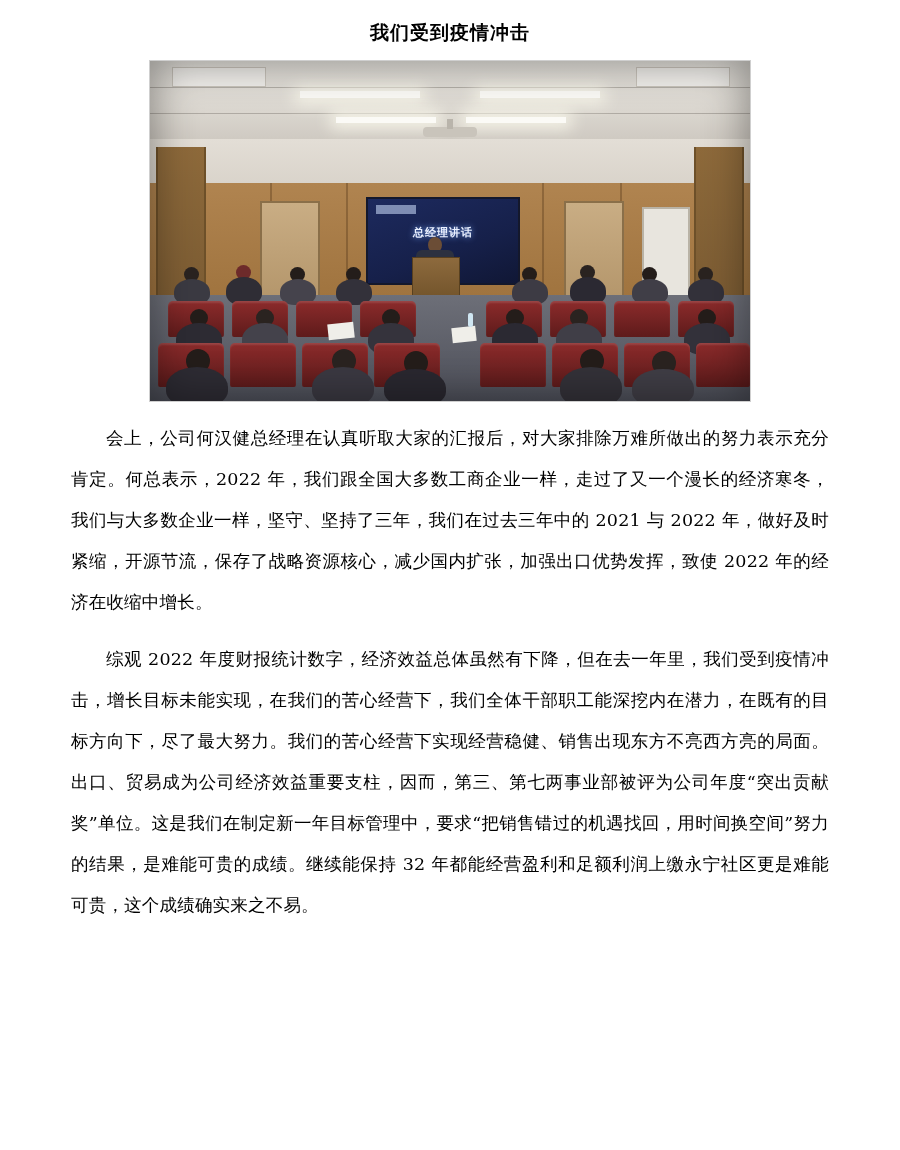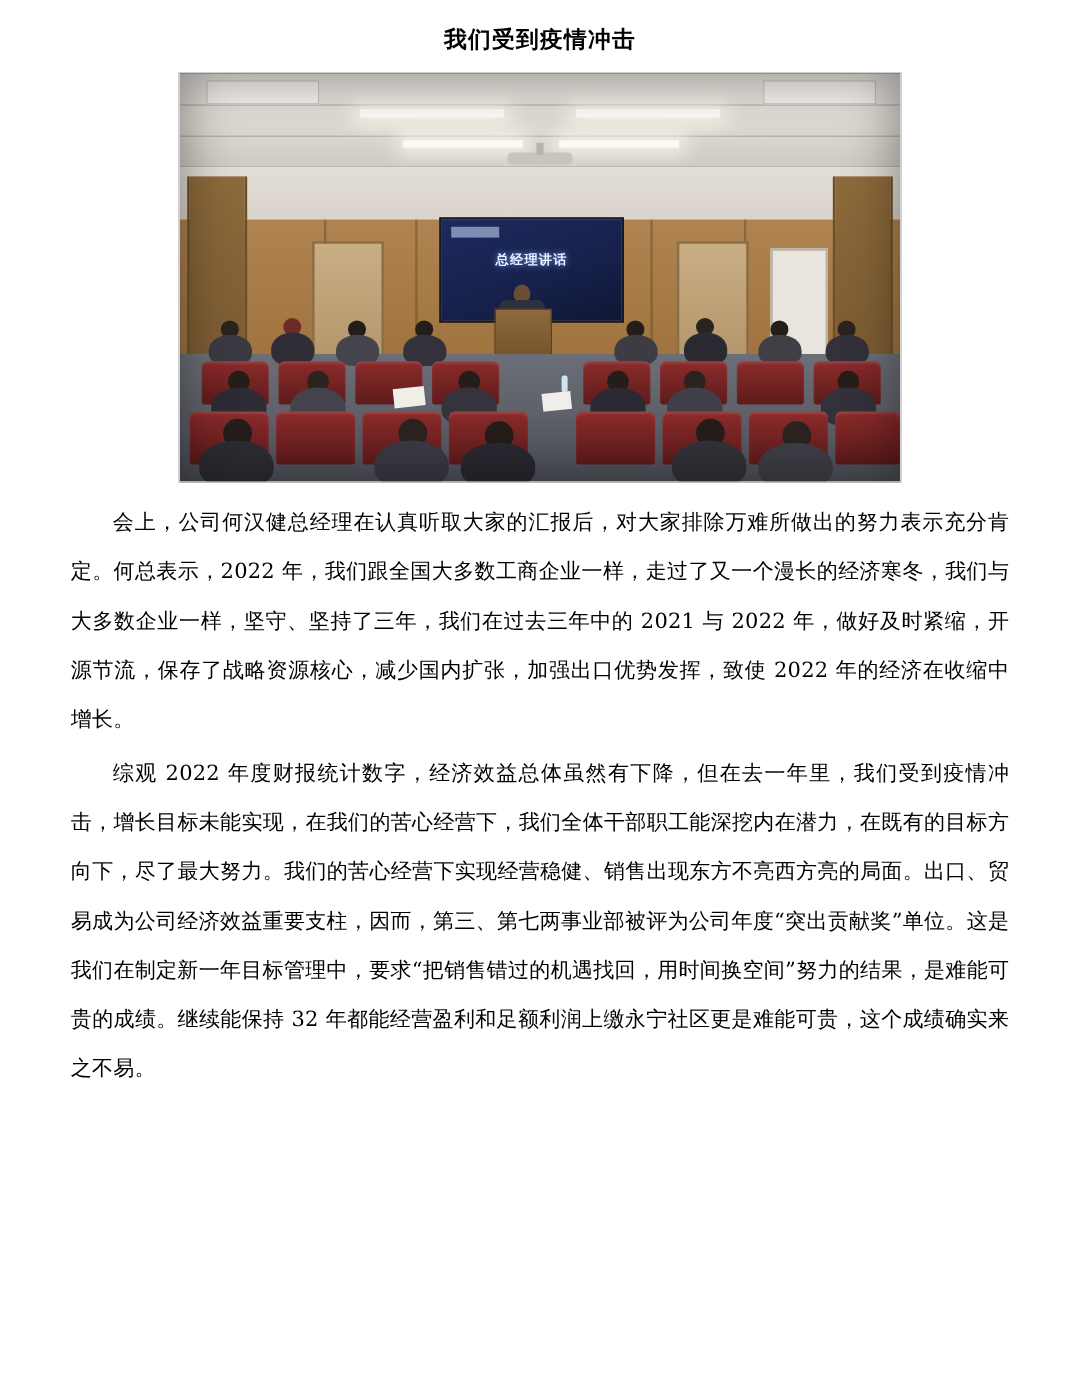--- a/index.html
+++ b/index.html
@@ -79,21 +79,21 @@
   .sidepanel {
     position: absolute; top: 86px; width: 46px; height: 150px;
     background: linear-gradient(180deg,#8e6a3b 0%, #7c5c33 100%);
     border-left: 2px solid #6d5029; border-right: 2px solid #6d5029;
   }
   .door {
     position: absolute; background: linear-gradient(180deg,#c9ad84 0%, #b4966b 100%);
     border: 2px solid #8a6f49;
   }
   .screen {
-    position: absolute; left: 216px; top: 120px; width: 150px; height: 84px;
+    position: absolute; left: 216px; top: 136px; width: 150px; height: 84px;
     background: linear-gradient(160deg, #1d2a5e 0%, #16204a 60%, #101735 100%);
     border: 2px solid #14182c;
   }
   .screen-title {
     position: absolute; left: 0; right: 0; top: 26px; text-align: center;
     color: #eaf0ff; font-size: 11px; font-weight: bold; letter-spacing: 1px;
     font-family: "DejaVu Sans", "Liberation Sans", sans-serif;
     text-shadow: 0 0 6px rgba(120,170,255,.9);
   }
   .screen-logo {
@@ -138,21 +138,21 @@
   }
   
   .body-text {
     font-size: 17.5px;
     line-height: 41px;
     text-align: justify;
     text-justify: inter-ideograph;
     letter-spacing: 0.2px;
   }
   .body-text p {
-    margin: 4px;
+    margin: 16px;
     text-indent: 2em;
   }
 </style>
 </head>
 <body>
 
 <div class="page">
 
   <div class="doc-title">我们受到疫情冲击</div>
 

